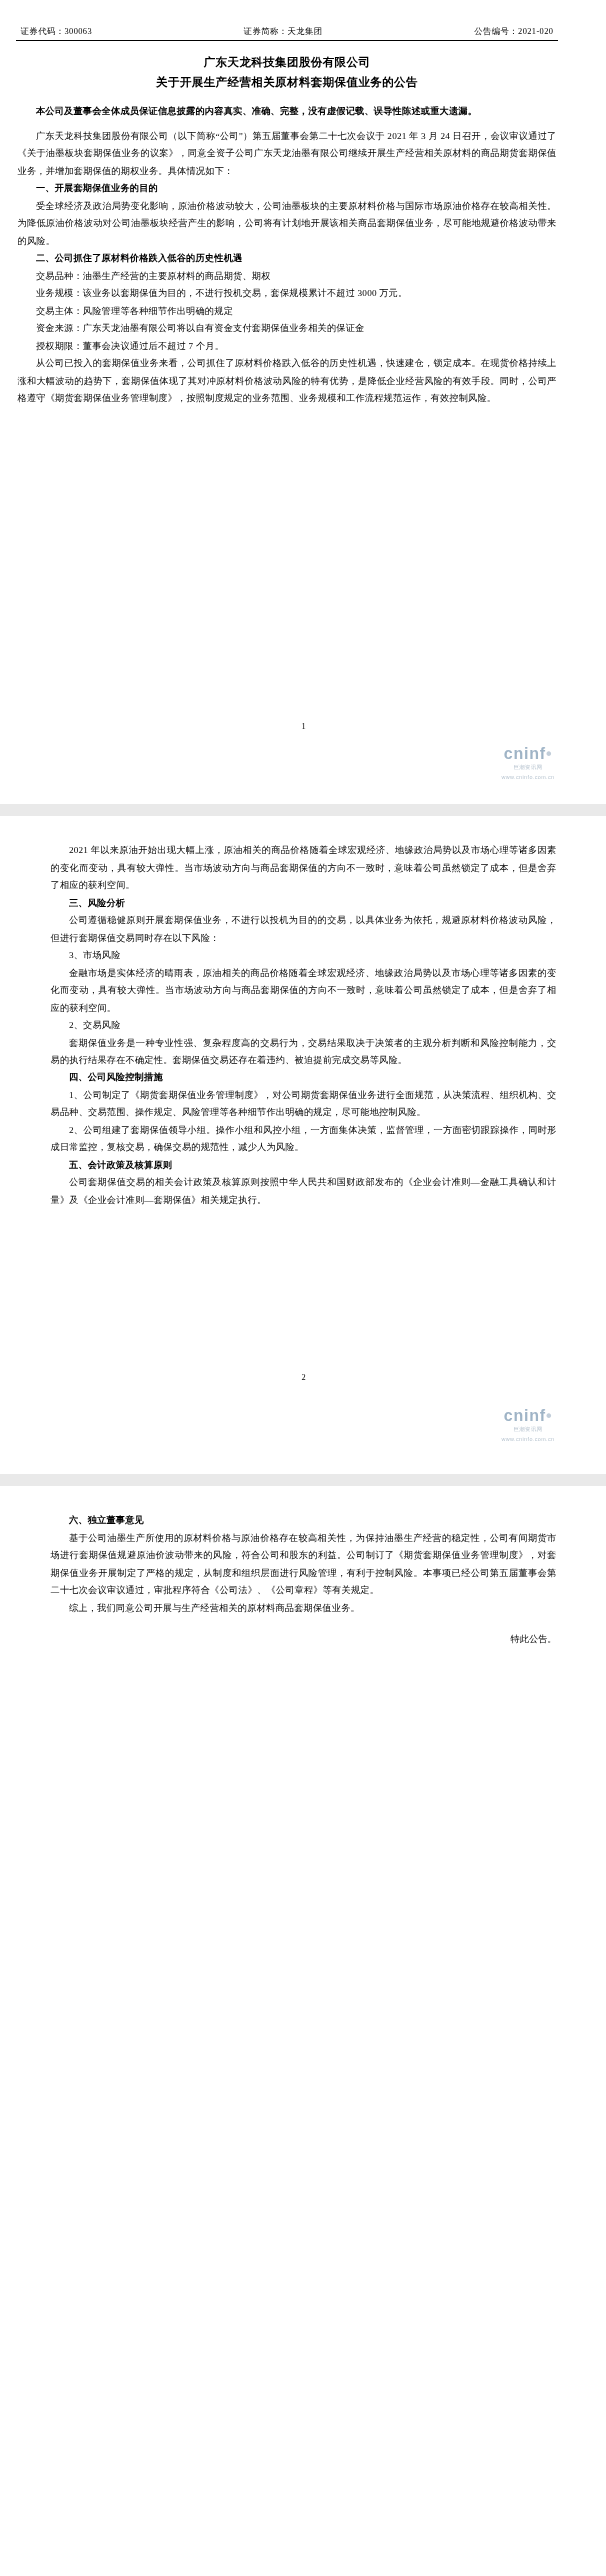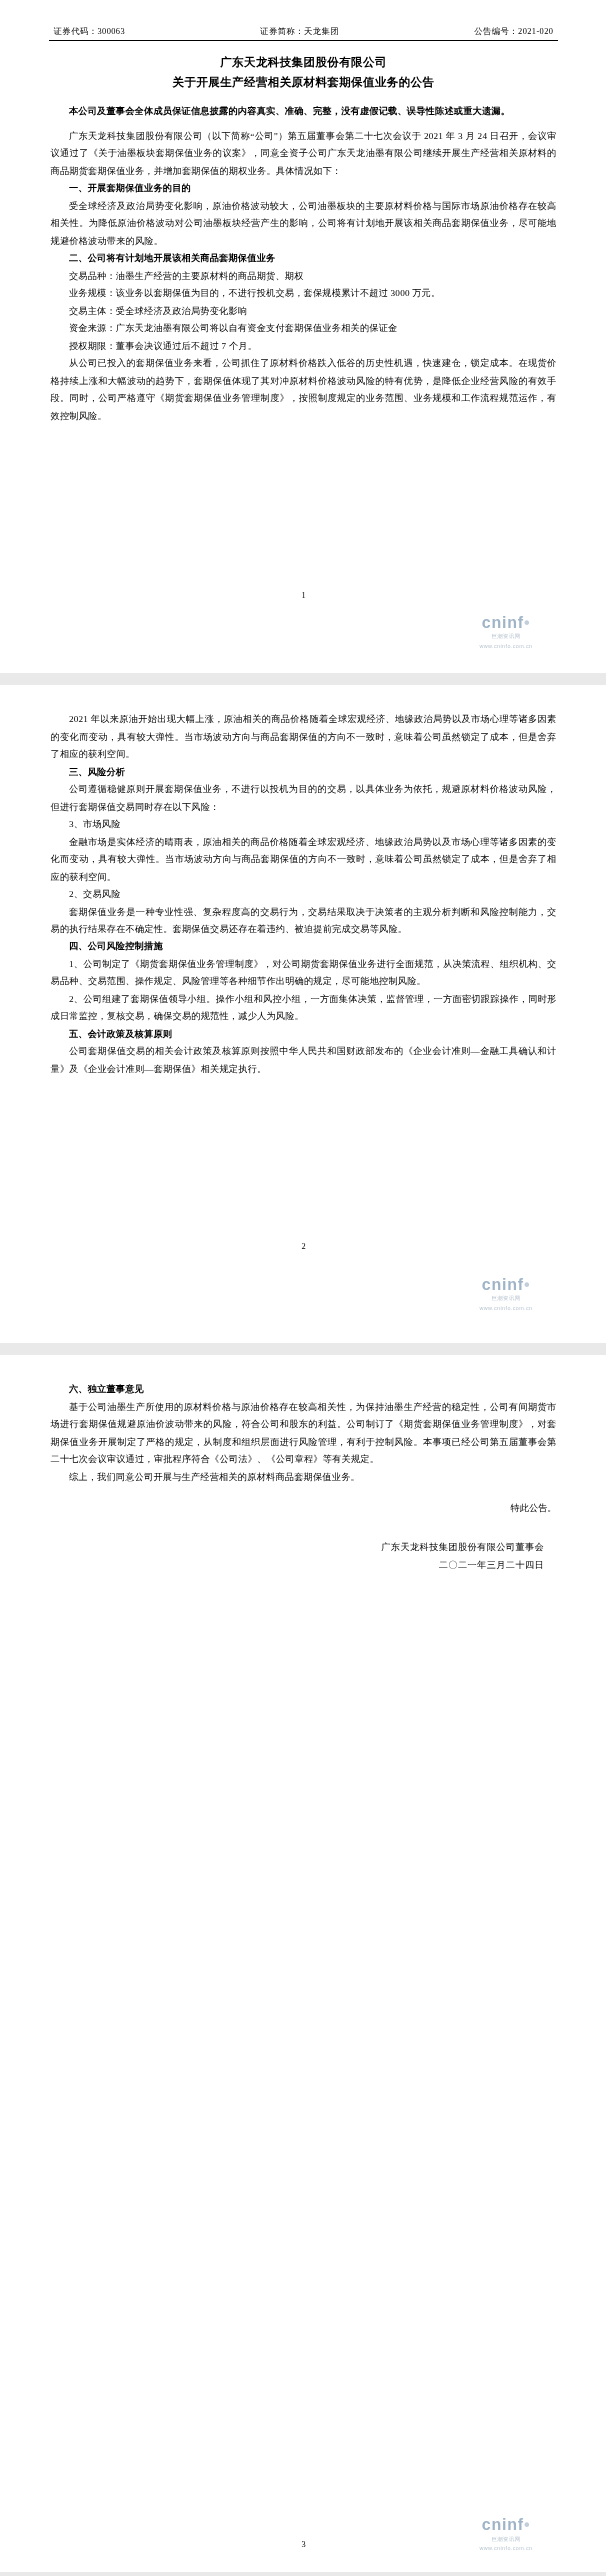--- a/index.html
+++ b/index.html
@@ -13,21 +13,21 @@
   }
   .page {
     position: relative;
     width: 607px;
     background: #ffffff;
     box-sizing: border-box;
     padding: 26px 49px 31px 49px;
     margin-bottom: 12.2px;
     overflow: hidden;
   }
-  .page-1 { height: 673px; }
+  .page-1 { height: 804px; padding-left: 16px; }
   .page-2 { height: 658px; }
   .page-3 { height: 1217px; }
 
   .header-row {
     display: flex;
     justify-content: space-between;
     align-items: baseline;
     font-size: 8.4px;
     letter-spacing: 0.4px;
     color: #000;
@@ -85,21 +85,21 @@
     text-align: center;
     font-size: 8.4px;
     color: #000;
   }
   .pn1 { bottom: 73px; }
   .pn2 { bottom: 92px; }
   .pn3 { bottom: 23px; }
 
   .watermark {
     position: absolute;
-    right: 55px;
+    right: 33px;
     width: 92px;
     text-align: center;
     opacity: 0.85;
   }
   .wm1 { bottom: 23px; }
   .wm2 { bottom: 31px; }
   .wm3 { bottom: 20px; }
   .wm-logo {
     font-size: 16px;
     font-weight: bold;
@@ -152,24 +152,24 @@
     <div>关于开展生产经营相关原材料套期保值业务的公告</div>
   </div>
 
   <p class="statement">本公司及董事会全体成员保证信息披露的内容真实、准确、完整，没有虚假记载、误导性陈述或重大遗漏。</p>
 
   <p class="body">广东天龙科技集团股份有限公司（以下简称“公司”）第五届董事会第二十七次会议于 2021 年 3 月 24 日召开，会议审议通过了《关于油墨板块套期保值业务的议案》，同意全资子公司广东天龙油墨有限公司继续开展生产经营相关原材料的商品期货套期保值业务，并增加套期保值的期权业务。具体情况如下：</p>
 
   <p class="sec">一、开展套期保值业务的目的</p>
   <p class="body">受全球经济及政治局势变化影响，原油价格波动较大，公司油墨板块的主要原材料价格与国际市场原油价格存在较高相关性。为降低原油价格波动对公司油墨板块经营产生的影响，公司将有计划地开展该相关商品套期保值业务，尽可能地规避价格波动带来的风险。</p>
 
-  <p class="sec">二、公司将有计划地开展该相关商品套期保值业务</p>
+  <p class="sec">二、公司抓住了原材料价格跌入低谷的历史性机遇</p>
   <p class="body">交易品种：油墨生产经营的主要原材料的商品期货、期权</p>
   <p class="body">业务规模：该业务以套期保值为目的，不进行投机交易，套保规模累计不超过 3000 万元。</p>
-  <p class="body">交易主体：受全球经济及政治局势变化影响</p>
+  <p class="body">交易主体：风险管理等各种细节作出明确的规定</p>
   <p class="body">资金来源：广东天龙油墨有限公司将以自有资金支付套期保值业务相关的保证金</p>
   <p class="body">授权期限：董事会决议通过后不超过 7 个月。</p>
   <p class="body">从公司已投入的套期保值业务来看，公司抓住了原材料价格跌入低谷的历史性机遇，快速建仓，锁定成本。在现货价格持续上涨和大幅波动的趋势下，套期保值体现了其对冲原材料价格波动风险的特有优势，是降低企业经营风险的有效手段。同时，公司严格遵守《期货套期保值业务管理制度》，按照制度规定的业务范围、业务规模和工作流程规范运作，有效控制风险。</p>
 
   <div class="page-num pn1">1</div>
 
   <div class="watermark wm1">
     <div class="wm-logo"><span>cninf</span><span class="dot">•</span></div>
     <div class="wm-sub">巨潮资讯网</div>
     <div class="wm-sub">www.cninfo.com.cn</div>
@@ -204,24 +204,20 @@
 </div>
 
 <div class="page page-3">
 
   <p class="sec">六、独立董事意见</p>
   <p class="body">基于公司油墨生产所使用的原材料价格与原油价格存在较高相关性，为保持油墨生产经营的稳定性，公司有间期货市场进行套期保值规避原油价波动带来的风险，符合公司和股东的利益。公司制订了《期货套期保值业务管理制度》，对套期保值业务开展制定了严格的规定，从制度和组织层面进行风险管理，有利于控制风险。本事项已经公司第五届董事会第二十七次会议审议通过，审批程序符合《公司法》、《公司章程》等有关规定。</p>
   <p class="body">综上，我们同意公司开展与生产经营相关的原材料商品套期保值业务。</p>
 
   <p class="notice-end">特此公告。</p>
 
-  <div class="signature">
-    <div class="sig-line">广东天龙科技集团股份有限公司董事会</div>
-    <div class="sig-line">二〇二一年三月二十四日</div>
-  </div>
 
   <div class="page-num pn3">3</div>
 
   <div class="watermark wm3">
     <div class="wm-logo"><span>cninf</span><span class="dot">•</span></div>
     <div class="wm-sub">巨潮资讯网</div>
     <div class="wm-sub">www.cninfo.com.cn</div>
   </div>
 </div>
 

